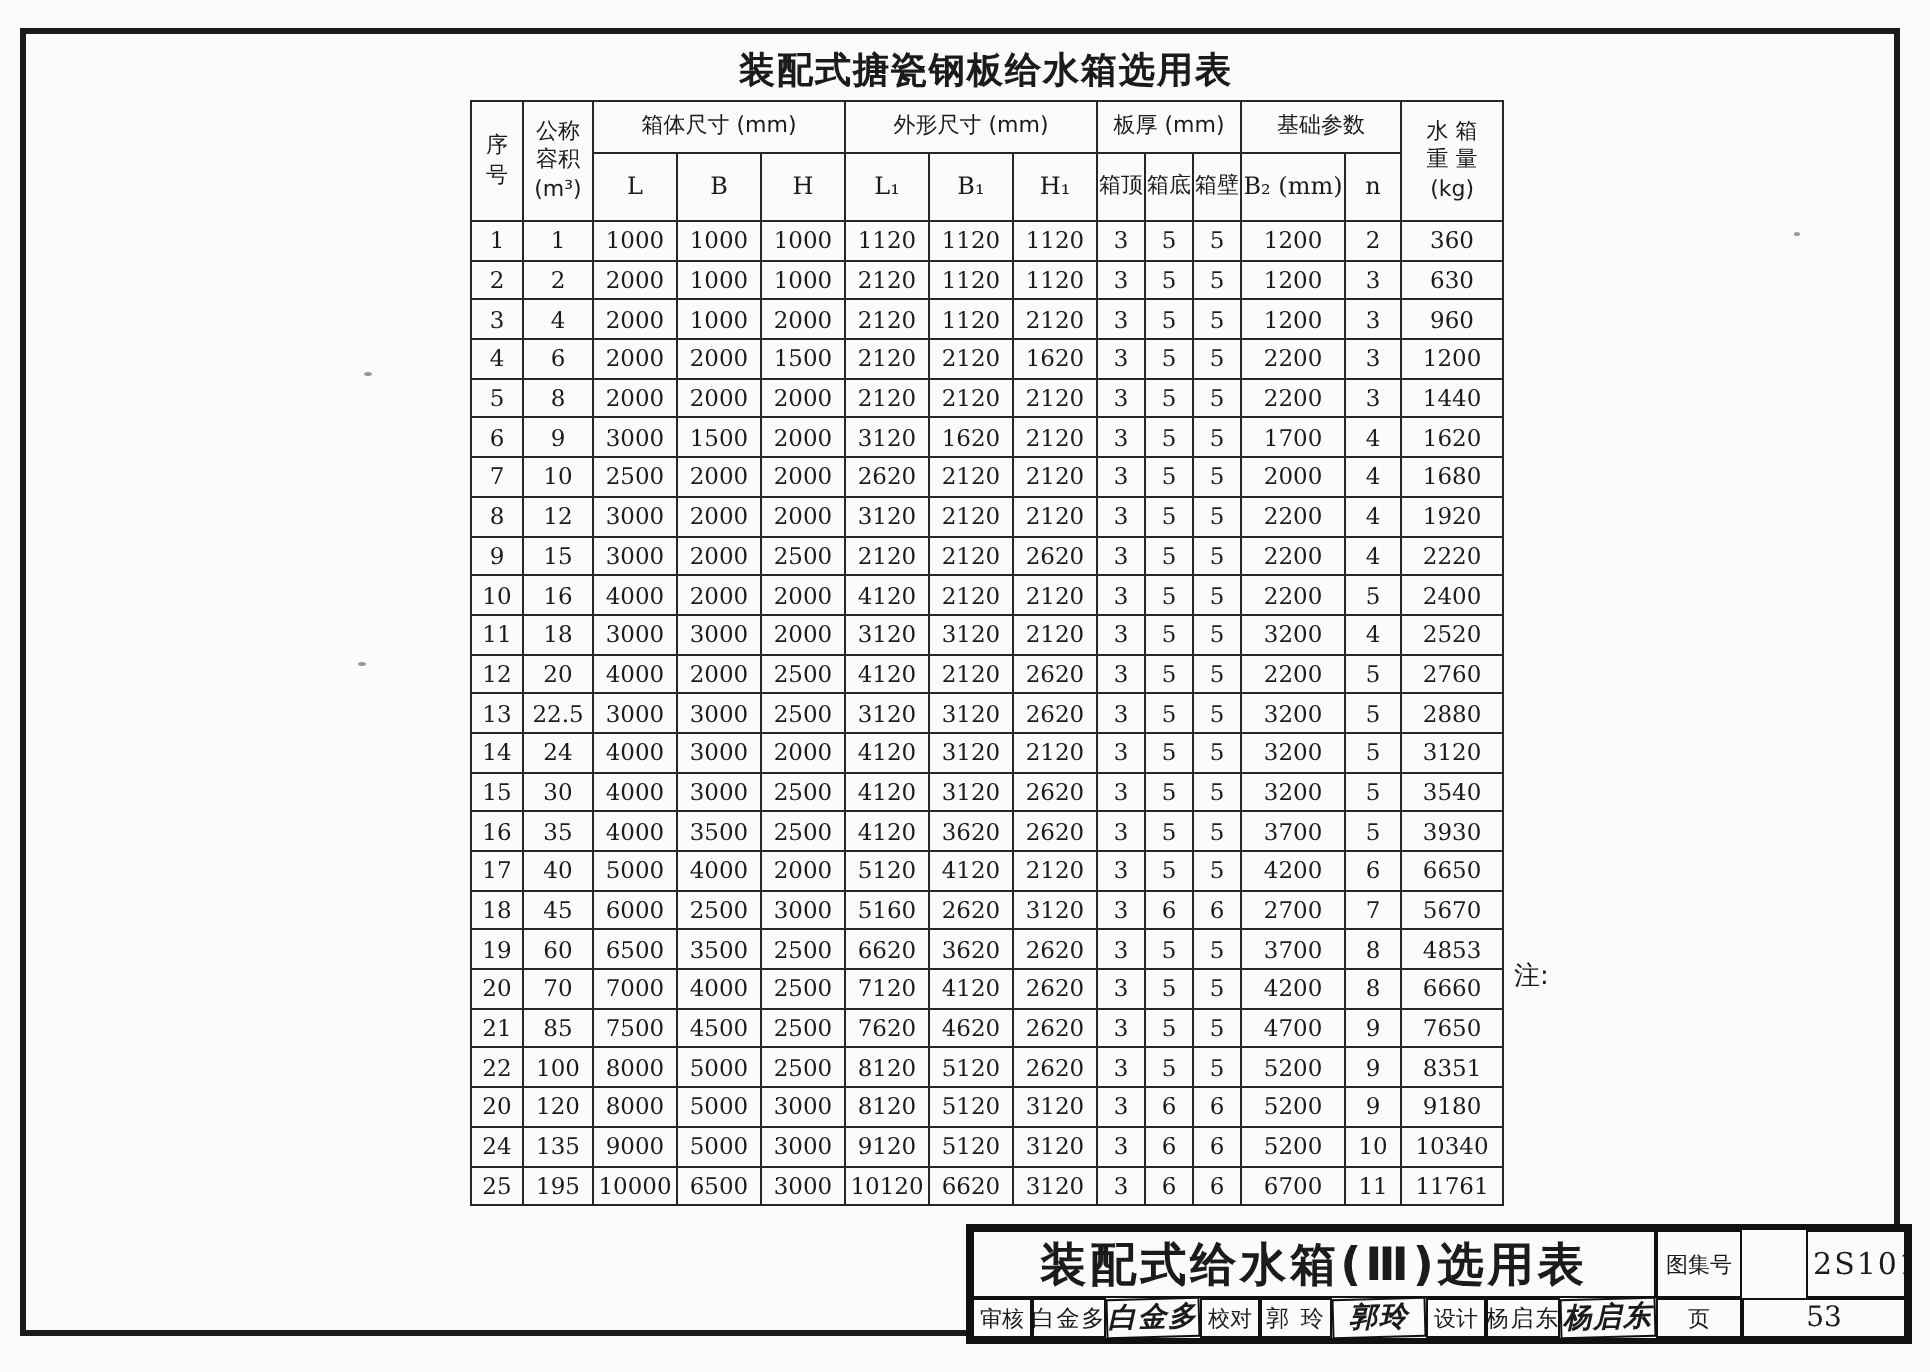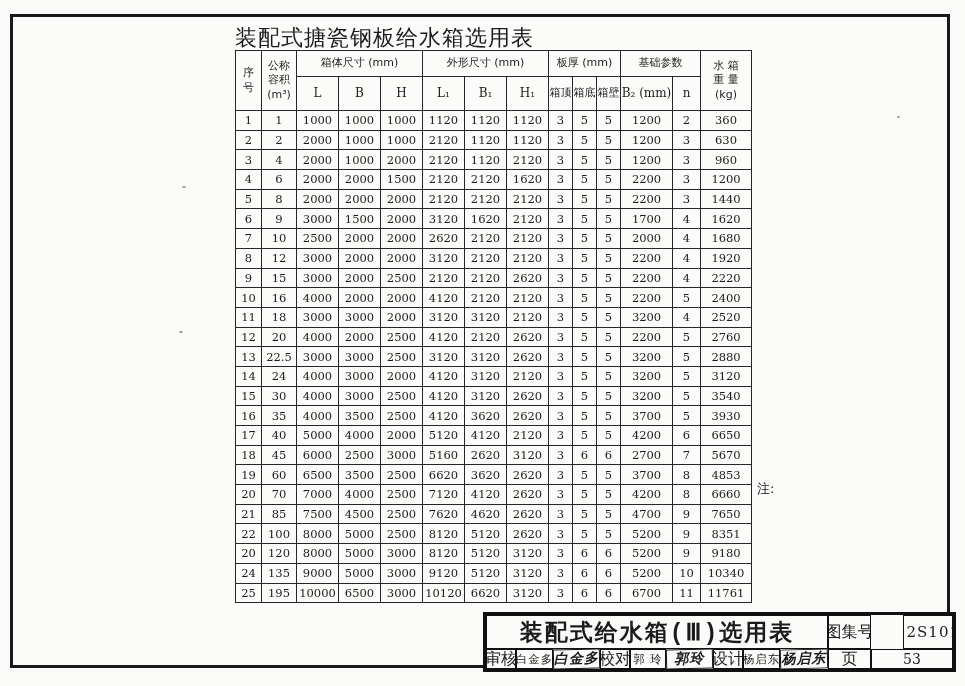--- a/index.html
+++ b/index.html
@@ -9,21 +9,21 @@
     background:#fbfbf9; color:#1b1b1b;
     font-family:"DejaVu Sans", sans-serif;
     overflow:hidden;
   }
   .frame {
     position:absolute; left:10px; top:14px; width:940px; height:654px;
     border:3px solid #1a1a1a;
   }
   .tbl-title {
     position:absolute; left:235px; top:23px; width:516px;
-    font-size:22px; font-weight:normal; letter-spacing:1px;
+    text-align:center; font-size:18px; font-weight:bold; letter-spacing:1px;
   }
   table.sel {
     position:absolute; left:235px; top:50px; width:516px;
     border-collapse:collapse; table-layout:fixed;
     background:transparent;
   }
   .sel th, .sel td {
     border:1px solid #262626; padding:0; text-align:center; vertical-align:middle;
     overflow:hidden;
   }
@@ -46,24 +46,24 @@
     display:grid;
     grid-template-columns:30px 37px 47px 30px 36px 47px 30px 37px 48px 43px 82px;
     grid-template-rows:34px 20px;
     border:3px solid #111; background:#fbfbf9;
   }
   .tblock > div {
     border:1px solid #111;
     display:flex; align-items:center; justify-content:center;
     white-space:nowrap; overflow:hidden;
   }
-  .tb-main { grid-column:1/10; grid-row:1; font-size:23px; font-weight:bold; letter-spacing:2px;font-family:Liberation Mono, monospace; }
+  .tb-main { grid-column:1/10; grid-row:1; font-size:23px; font-weight:bold; letter-spacing:2px; }
   .tb-atlas-label { grid-column:10; grid-row:1; font-size:12px; }
   .tb-atlas-no { grid-column:11; grid-row:1; font-family:"DejaVu Serif", serif; font-size:15px; letter-spacing:1px;margin-left:32px; }
-  .tb-sm { font-size:16px; }
+  .tb-sm { font-size:11px; }
   .tb-name { font-size:11.5px; letter-spacing:1px; }
   .sig { font-style:italic; font-weight:bold; font-size:14px; transform:rotate(-1.5deg); letter-spacing:1px; }
   .tb-page-no { font-family:"DejaVu Serif", serif; font-size:14px;text-align:center; }
   .speck { position:absolute; background:#9a9a96; border-radius:50%; }
 </style>
 </head>
 <body>
 
 <div class="frame"></div>
 

